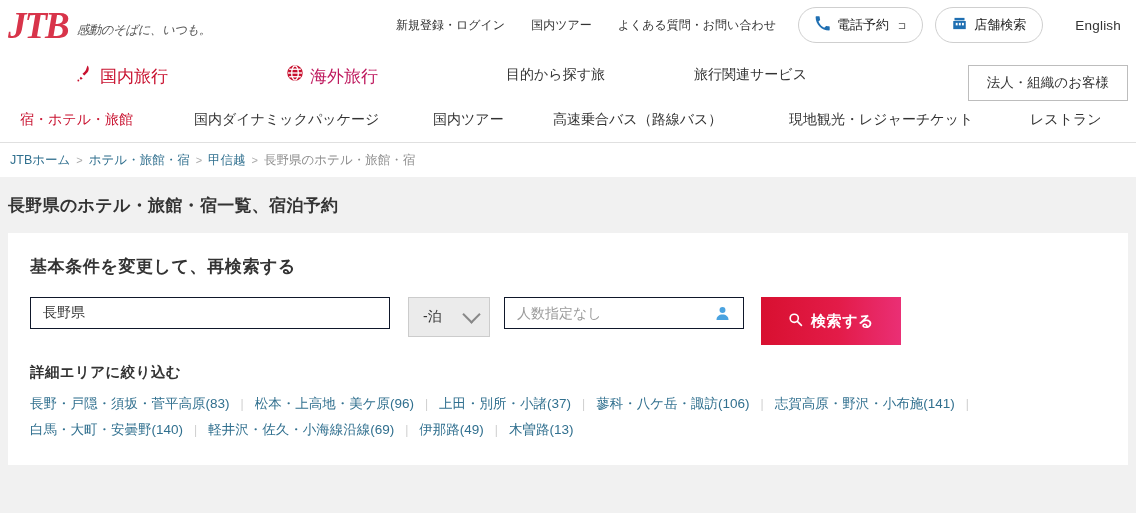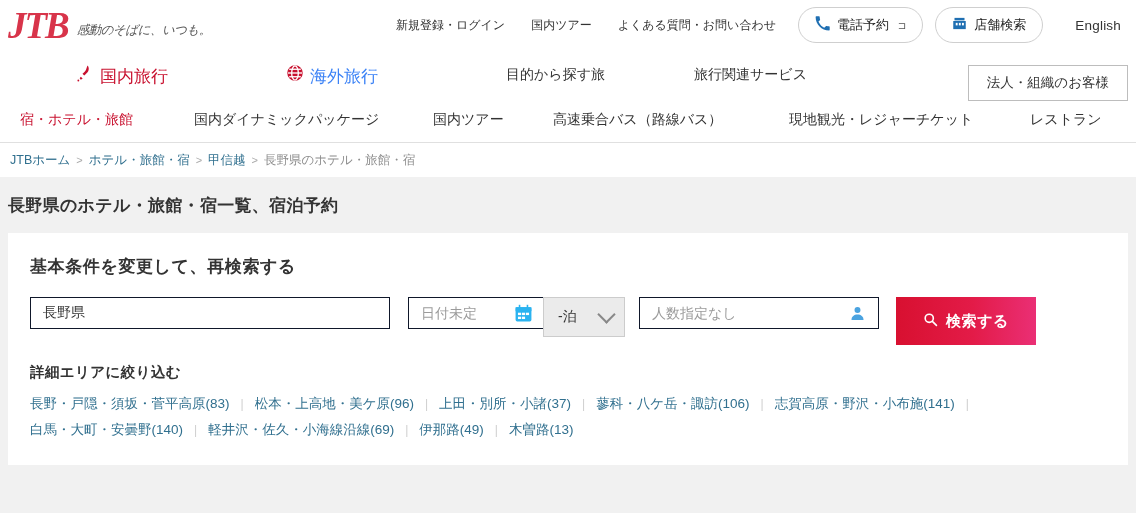--- a/index.html
+++ b/index.html
@@ -109,21 +109,21 @@
   }
   .mainnav-item {
     display: flex;
     align-items: flex-end;
     gap: 5px;
     font-size: 17px;
     text-decoration: none;
     white-space: nowrap;
   }
   .mainnav-item.domestic { color: #c8102e; }
-  .mainnav-item.overseas { color: #3b82f6; }
+  .mainnav-item.overseas { color: #be185d; }
   .mainnav-item.plain {
     font-size: 14px;
     color: #333;
   }
   .corp-btn {
     border: 1px solid #bdbdbd;
     background: #fff;
     font-size: 13.5px;
     color: #333;
     padding: 8px 18px;
@@ -397,36 +397,20 @@
 
 <div class="search-card">
   <div class="card-heading">基本条件を変更して、再検索する</div>
 
   <div class="search-form">
 
     <div class="field field-dest">
       <input type="text" value="長野県" style="">
     </div>
 
-    <div class="field field-date">
-      <input type="text" placeholder="日付未定" style="">
-      <span class="cal-icon">
-        <svg width="19" height="19" viewBox="0 0 24 24" fill="#2bb3f0">
-          <rect x="2" y="4" width="20" height="18" rx="2"></rect>
-          <rect x="2" y="4" width="20" height="5" fill="#2bb3f0"></rect>
-          <rect x="5" y="11" width="4" height="3" fill="#ffffff"></rect>
-          <rect x="10" y="11" width="4" height="3" fill="#ffffff"></rect>
-          <rect x="15" y="11" width="4" height="3" fill="#ffffff"></rect>
-          <rect x="5" y="16" width="4" height="3" fill="#ffffff"></rect>
-          <rect x="10" y="16" width="4" height="3" fill="#ffffff"></rect>
-          <rect x="6" y="1" width="2" height="4" fill="#2bb3f0"></rect>
-          <rect x="16" y="1" width="2" height="4" fill="#2bb3f0"></rect>
-        </svg>
-      </span>
-    </div>
 
     <div class="nights-select">
       <span>-泊</span>
       <span class="chevron"></span>
     </div>
 
     <div class="field field-guests">
       <input type="text" placeholder="人数指定なし" style="">
       <span class="person-icon">
         <svg width="17" height="17" viewBox="0 0 24 24" fill="#4aa3e0">

